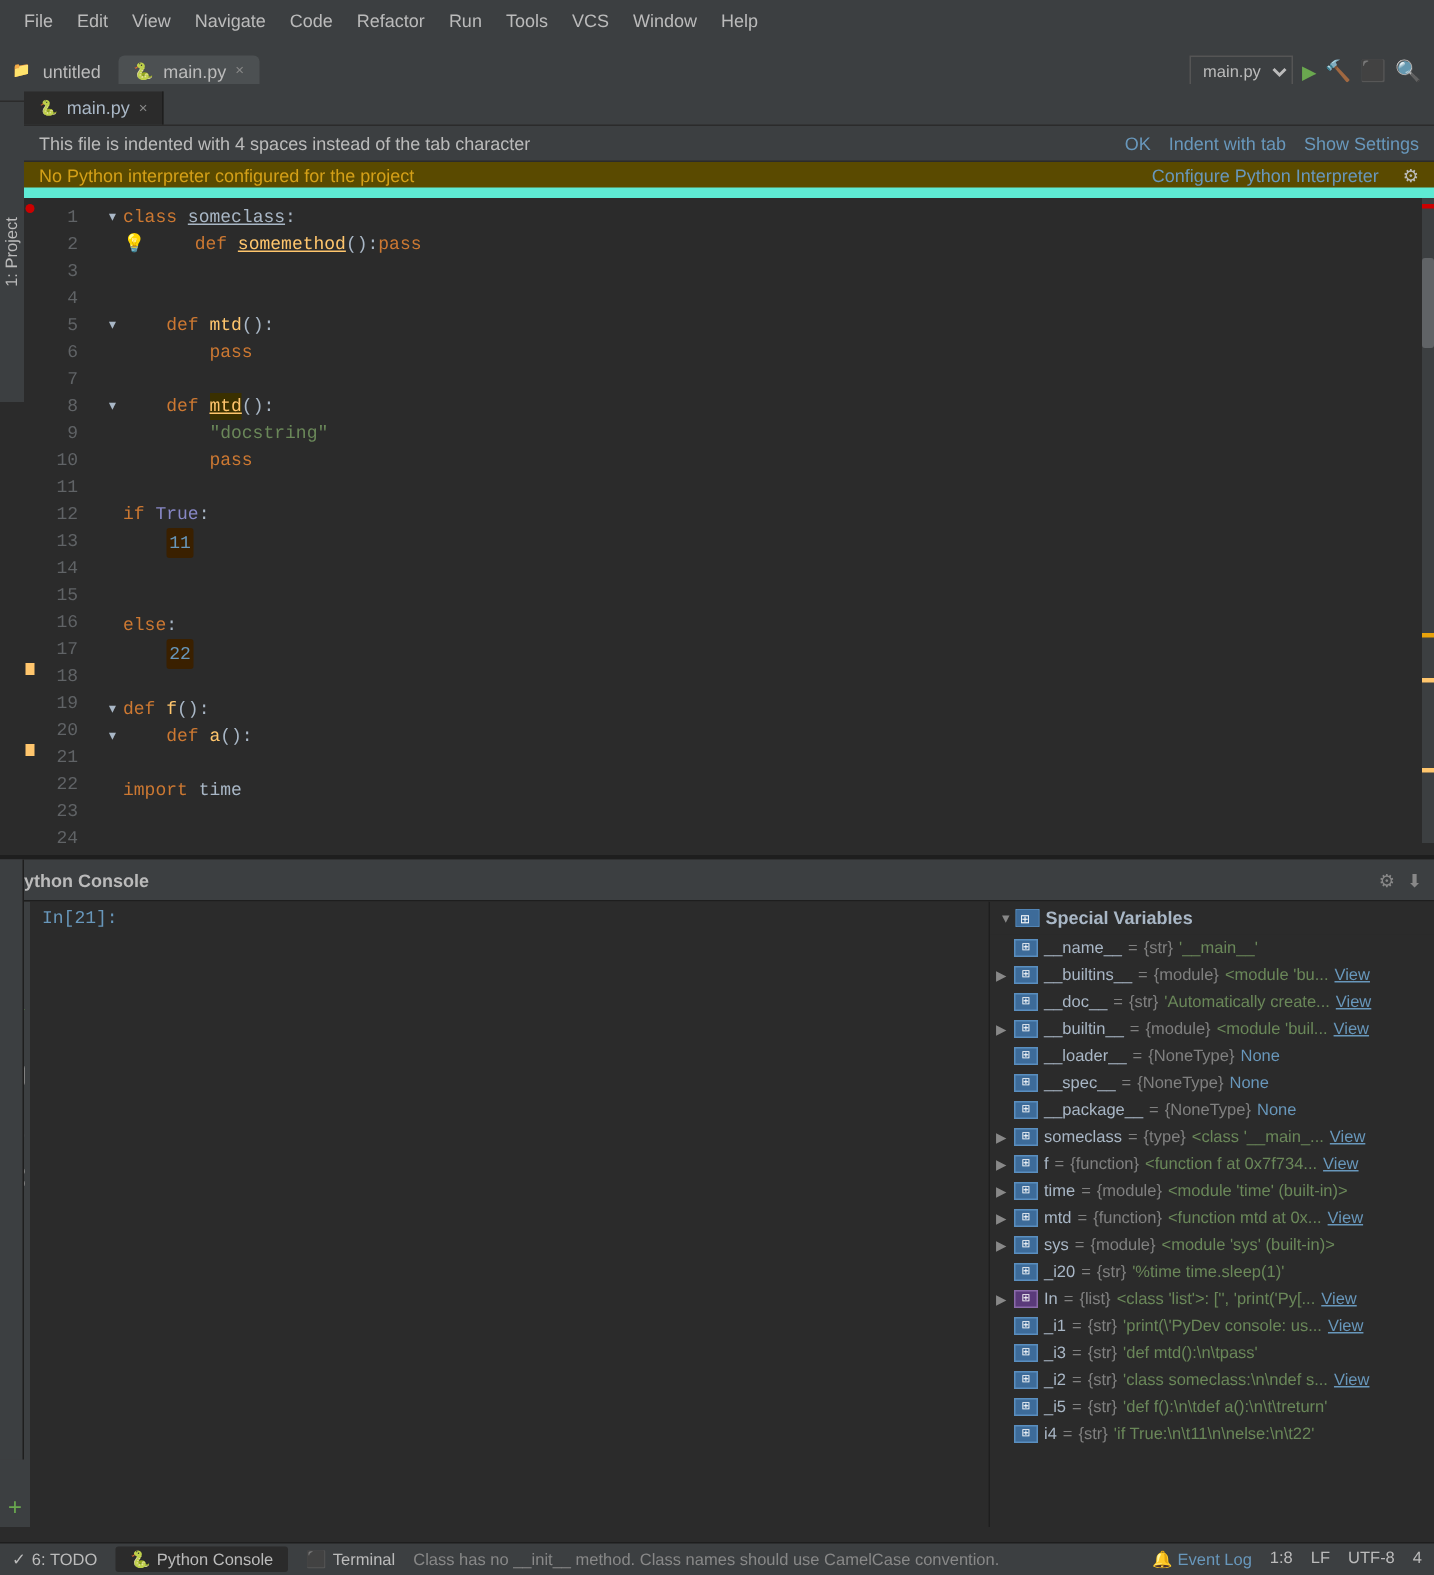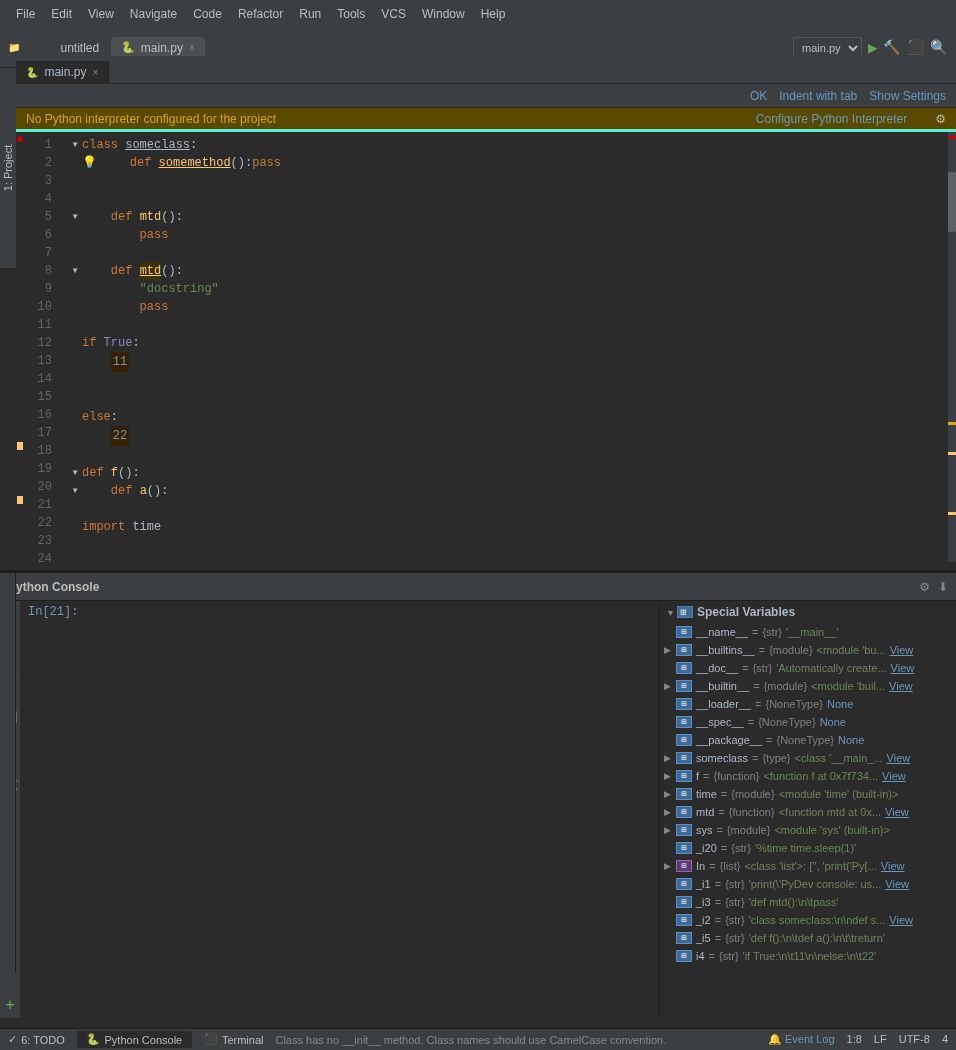--- a/index.html
+++ b/index.html
@@ -18,22 +18,22 @@
 
     
     #file-tabs { position: absolute; left: 16px; top: 56px; right: 0; height: 28px; background: #3c3f41; display: flex; align-items: flex-end; border-bottom: 1px solid #2b2b2b; }
     .file-tab { background: #2b2b2b; padding: 4px 10px; font-size: 12px; color: #a9b7c6; display: flex; align-items: center; gap: 6px; border-right: 1px solid #1e1e1e; font-family: Arial, sans-serif; cursor: pointer; }
     .file-tab .py-icon { color: #6897bb; font-size: 10px; }
     .file-tab .x { color: #888; font-size: 10px; }
 
     
     #notif1 { position: absolute; left: 16px; top: 84px; right: 0; height: 24px; background: #3c3f41; display: flex; align-items: center; padding: 0 10px; font-size: 12px; color: #bbbbbb; font-family: Arial, sans-serif; border-bottom: 1px solid #2b2b2b; }
     #notif1 .actions { margin-left: auto; display: flex; gap: 12px; color: #6897bb; cursor: pointer; }
-    #notif2 { position: absolute; left: 16px; top: 108px; right: 0; height: 24px; background: #5a4a00; display: flex; align-items: center; padding: 0 10px; font-size: 12px; color: #d4a017; font-family: Arial, sans-serif; border-bottom: 3px solid #5eead4; }
-    #notif2 .actions { margin-left: auto; display: flex; gap: 24px; color: #6897bb; cursor: pointer; }
+    #notif2 { position: absolute; left: 16px; top: 108px; right: 0; height: 24px; background: #5a4a00; display: flex; align-items: center; padding: 0 10px; font-size: 12px; color: #d4a017; font-family: Arial, sans-serif; border-bottom: 7px solid #5eead4; }
+    #notif2 .actions { margin-left: auto; display: flex; gap: 12px; color: #6897bb; cursor: pointer; }
     #notif2 .gear { color: #bbbbbb; margin-left: 4px; cursor: pointer; }
 
     
     #editor { position: absolute; left: 16px; top: 132px; right: 0; height: 430px; background: #2b2b2b; overflow: hidden; display: flex; }
     #line-numbers { width: 36px; background: #2b2b2b; padding: 4px 0; text-align: right; color: #606366; font-size: 12px; line-height: 18px; padding-right: 8px; user-select: none; flex-shrink: 0; }
     #code-area { flex: 1; padding: 4px 4px 4px 8px; line-height: 18px; font-size: 12px; overflow: auto; position: relative; }
     .fold-open::before { content: '▾'; }
 
     
     .kw { color: #cc7832; } 
@@ -116,21 +116,21 @@
   <span>Run</span>
   <span>Tools</span>
   <span>VCS</span>
   <span>Window</span>
   <span>Help</span>
 </div>
 
 <div id="toolbar">
   <div style="display:flex;align-items:center;gap:8px;margin-right:12px;">
     <span style="font-size:10px;color:#888;">📁</span>
-    <span style="font-size:12px;color:#bbbbbb;font-family:Arial,sans-serif;margin-left:32px;">untitled</span>
+    <span style="font-size:12px;color:#bbbbbb;font-family:Arial,sans-serif;">untitled</span>
   </div>
   <div class="toolbar-tab">
     <span style="color:#6897bb;font-size:11px;">🐍</span>
     <span>main.py</span>
     <span class="close-x">×</span>
   </div>
   <div class="toolbar-right">
     <select style="background:#3c3f41;color:#bbbbbb;border:1px solid #555;font-size:11px;padding:2px 4px;height:22px;font-family:Arial,sans-serif;">
       <option>main.py</option>
     </select>
@@ -147,20 +147,21 @@
 
 <div id="file-tabs">
   <div class="file-tab">
     <span class="py-icon">🐍</span>
     <span>main.py</span>
     <span class="x">×</span>
   </div>
 </div>
 
 <div id="notif1">
+  <span>This file is indented with 4 spaces instead of the tab character</span>
   <div class="actions">
     <span>OK</span>
     <span>Indent with tab</span>
     <span>Show Settings</span>
   </div>
 </div>
 
 <div id="notif2">
   <span>No Python interpreter configured for the project</span>
   <div class="actions">

